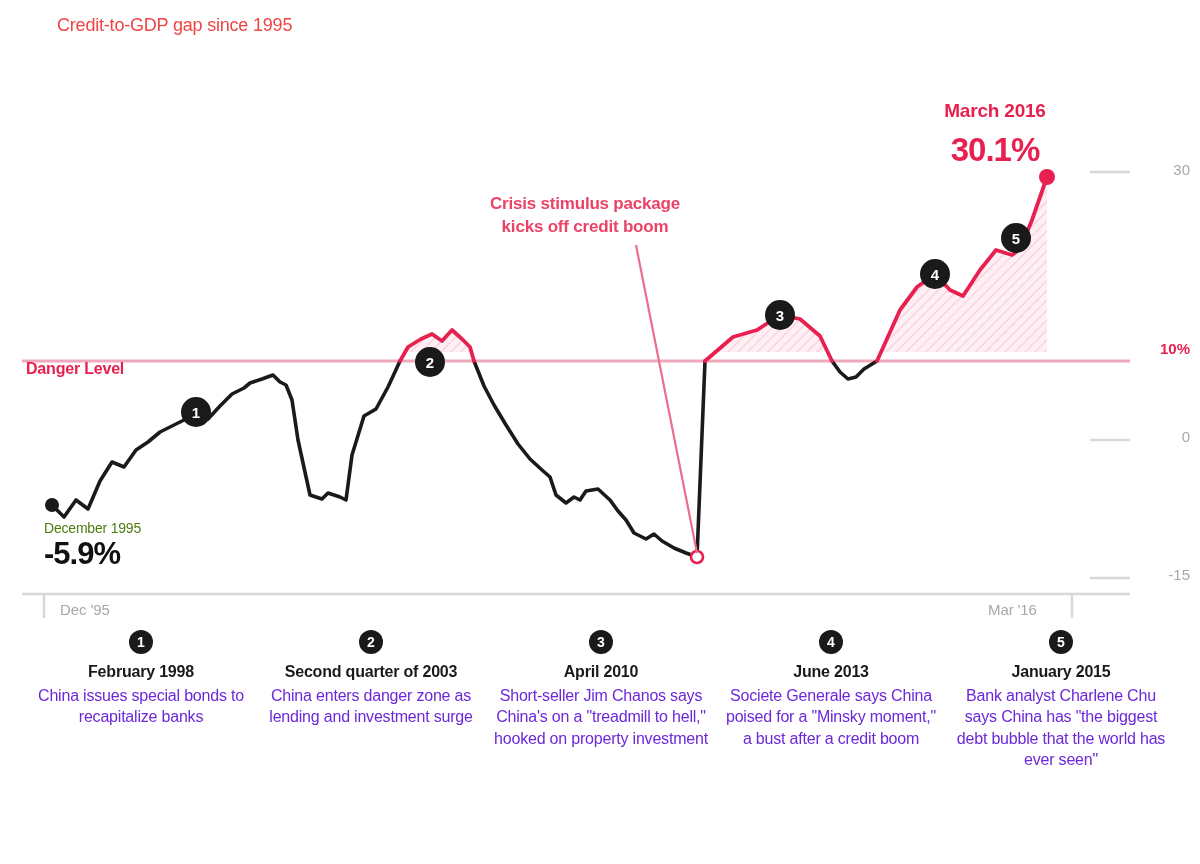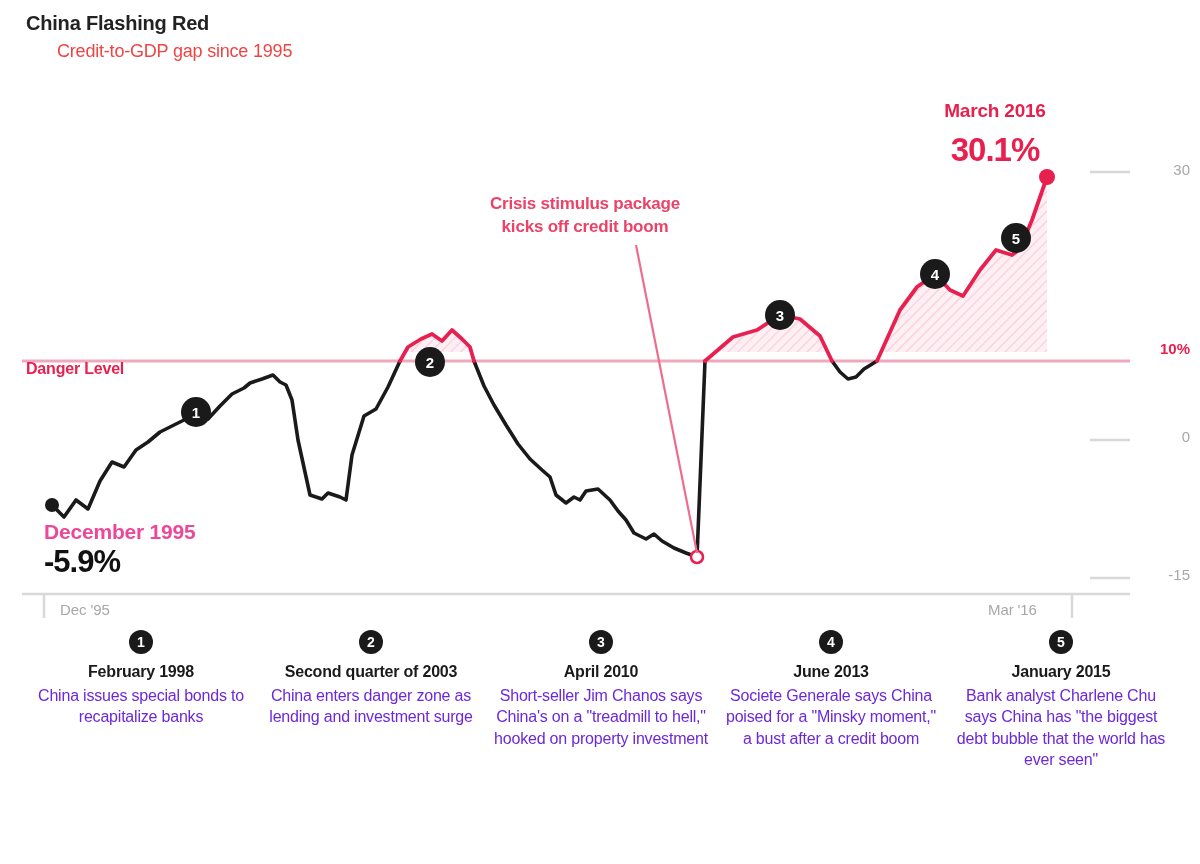--- a/index.html
+++ b/index.html
@@ -38,21 +38,21 @@
   
   .ann{position:absolute;}
   .ann-top{
     left:880px;top:100px;width:230px;text-align:center;
     color:#e8204f;
   }
   .ann-top .when{font-size:19px;font-weight:bold;letter-spacing:-0.2px;}
   .ann-top .val{font-size:33px;font-weight:bold;letter-spacing:-1px;line-height:1.05;margin-top:11px;}
 
   .ann-start{left:44px;top:520px;width:230px;text-align:left;color:#1a1a1a;}
-  .ann-start .when{font-size:21px;font-weight:bold;letter-spacing:-0.2px;color:#ec4899;}
+  .ann-start .when{font-size:14px;font-weight:normal;letter-spacing:-0.2px;color:#4d7c0f;}
   .ann-start .val{font-size:31px;font-weight:bold;letter-spacing:-1px;line-height:1.1;margin-top:1px;color:#111;}
 
   .ann-danger{
     left:26px;top:340px;color:#e8204f;font-size:16px;font-weight:bold;
     letter-spacing:-0.2px;
     margin-top:20px;
   }
 
   .ann-crisis{
     left:435px;top:193px;width:300px;text-align:center;
@@ -82,21 +82,20 @@
   .note-body{
     font-size:16px;color:#6d28d9;line-height:1.34;letter-spacing:-0.2px;
   }
 </style>
 </head>
 <body>
 
 <div class="wrap">
 
   <div class="header">
-    <div class="title">China Flashing Red</div>
     <div class="subtitle">Credit-to-GDP gap since 1995</div>
   </div>
 
   <div class="plot">
     <svg width="1200" height="620" viewBox="0 0 1200 620">
       <defs>
         <pattern id="hatch" width="7" height="7" patternTransform="rotate(45)" patternUnits="userSpaceOnUse">
           <rect width="7" height="7" fill="#fdeef2"></rect>
           <line x1="0" y1="0" x2="0" y2="7" stroke="#f7c9d6" stroke-width="2.2"></line>
         </pattern>

